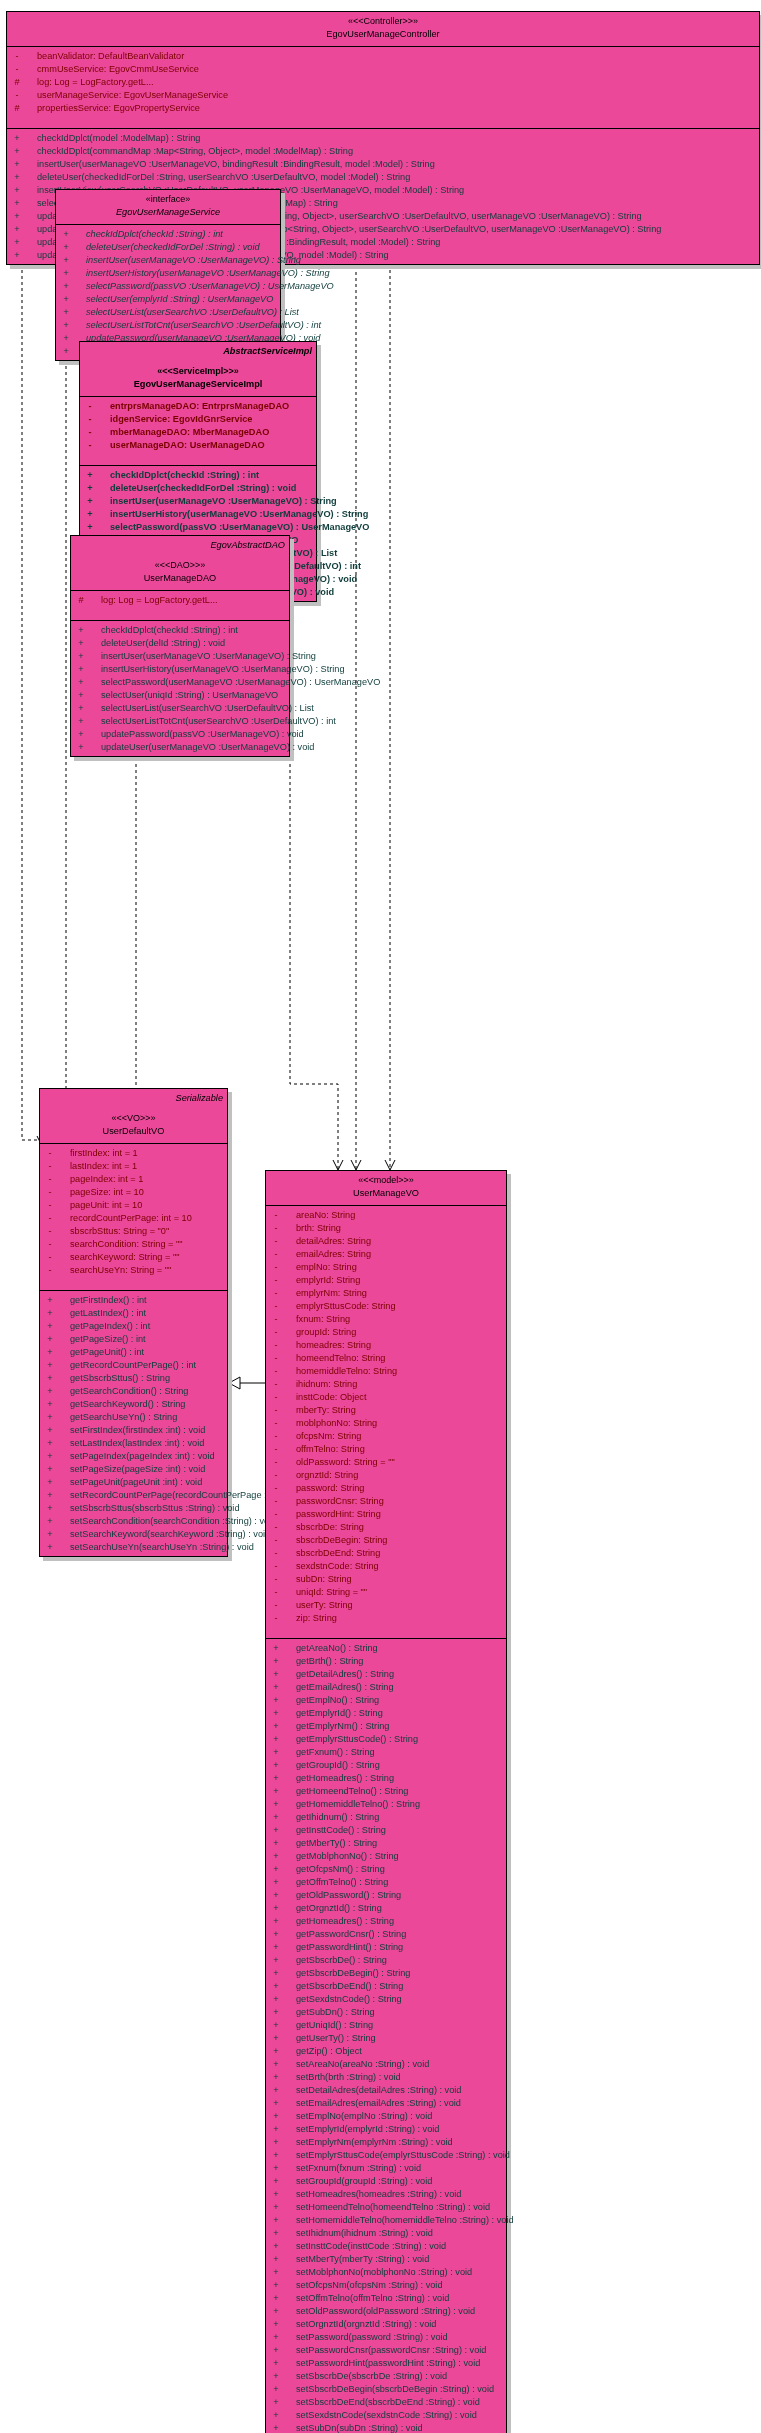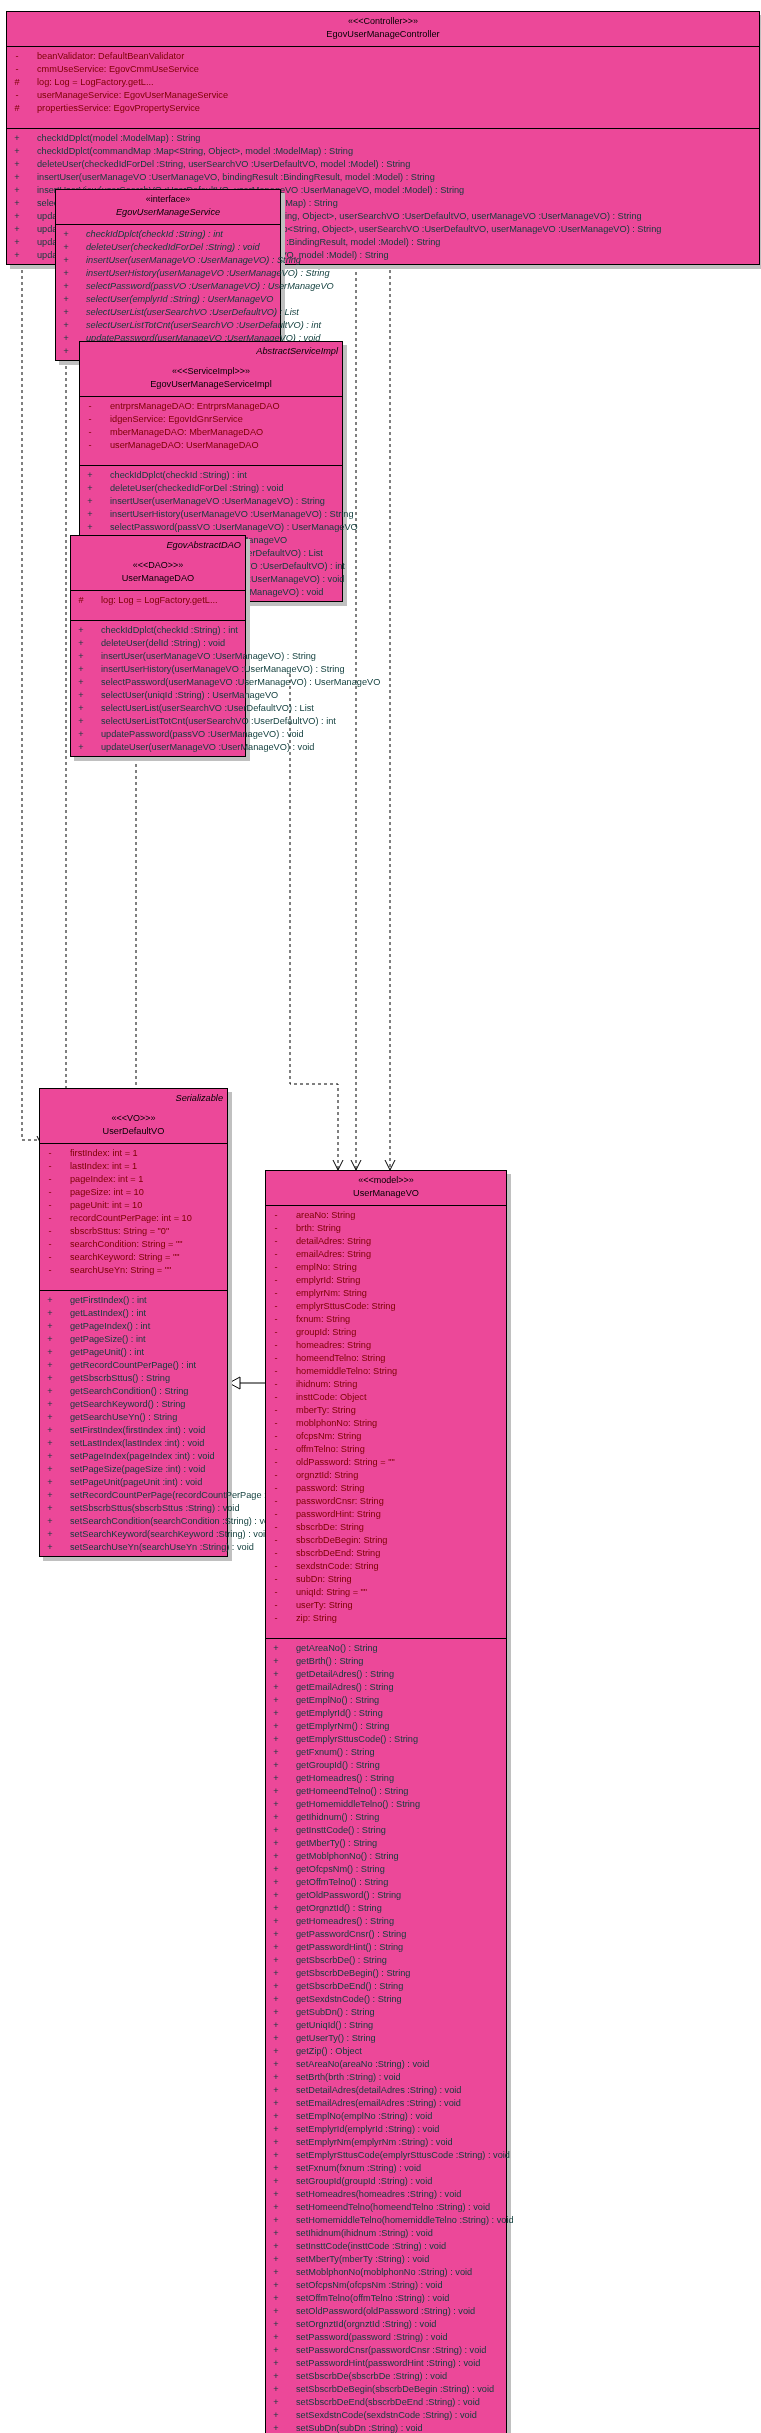--- a/index.html
+++ b/index.html
@@ -70,22 +70,22 @@
   <div class="sec attrs">
       <div class="row attr"><span class="vis">-</span><span class="txt">beanValidator:  DefaultBeanValidator</span></div>
       <div class="row attr"><span class="vis">-</span><span class="txt">cmmUseService:  EgovCmmUseService</span></div>
       <div class="row attr"><span class="vis">#</span><span class="txt">log:  Log = LogFactory.getL...</span></div>
       <div class="row attr"><span class="vis">-</span><span class="txt">userManageService:  EgovUserManageService</span></div>
       <div class="row attr"><span class="vis">#</span><span class="txt">propertiesService:  EgovPropertyService</span></div>
     </div>
   <div class="sec">
       <div class="row op"><span class="vis">+</span><span class="txt">checkIdDplct(model :ModelMap) : String</span></div>
       <div class="row op"><span class="vis">+</span><span class="txt">checkIdDplct(commandMap :Map&lt;String, Object&gt;, model :ModelMap) : String</span></div>
+      <div class="row op"><span class="vis">+</span><span class="txt">insertUser(userManageVO :UserManageVO, bindingResult :BindingResult, model :Model) : String</span></div>
       <div class="row op"><span class="vis">+</span><span class="txt">deleteUser(checkedIdForDel :String, userSearchVO :UserDefaultVO, model :Model) : String</span></div>
-      <div class="row op"><span class="vis">+</span><span class="txt">insertUser(userManageVO :UserManageVO, bindingResult :BindingResult, model :Model) : String</span></div>
       <div class="row op"><span class="vis">+</span><span class="txt">insertUserView(userSearchVO :UserDefaultVO, userManageVO :UserManageVO, model :Model) : String</span></div>
       <div class="row op"><span class="vis">+</span><span class="txt">selectUserList(userSearchVO :UserDefaultVO, model :ModelMap) : String</span></div>
       <div class="row op"><span class="vis">+</span><span class="txt">updatePassword(model :ModelMap, commandMap :Map&lt;String, Object&gt;, userSearchVO :UserDefaultVO, userManageVO :UserManageVO) : String</span></div>
       <div class="row op"><span class="vis">+</span><span class="txt">updatePasswordView(model :ModelMap, commandMap :Map&lt;String, Object&gt;, userSearchVO :UserDefaultVO, userManageVO :UserManageVO) : String</span></div>
       <div class="row op"><span class="vis">+</span><span class="txt">updateUser(userManageVO :UserManageVO, bindingResult :BindingResult, model :Model) : String</span></div>
       <div class="row op"><span class="vis">+</span><span class="txt">updateUserView(uniqId :String, userSearchVO :UserDefaultVO, model :Model) : String</span></div>
     </div>
 </div>
 
 <div class="cls" style="left:55px; top:189px; width:226px;">
@@ -100,21 +100,21 @@
       <div class="row op italic"><span class="vis">+</span><span class="txt">insertUserHistory(userManageVO :UserManageVO) : String</span></div>
       <div class="row op italic"><span class="vis">+</span><span class="txt">selectPassword(passVO :UserManageVO) : UserManageVO</span></div>
       <div class="row op italic"><span class="vis">+</span><span class="txt">selectUser(emplyrId :String) : UserManageVO</span></div>
       <div class="row op italic"><span class="vis">+</span><span class="txt">selectUserList(userSearchVO :UserDefaultVO) : List</span></div>
       <div class="row op italic"><span class="vis">+</span><span class="txt">selectUserListTotCnt(userSearchVO :UserDefaultVO) : int</span></div>
       <div class="row op italic"><span class="vis">+</span><span class="txt">updatePassword(userManageVO :UserManageVO) : void</span></div>
       <div class="row op italic"><span class="vis">+</span><span class="txt">updateUser(userManageVO :UserManageVO) : void</span></div>
     </div>
 </div>
 
-<div class="cls" style="left:79px; top:341px; width:264px;">
+<div class="cls" style="left:79px; top:341px; width:238px;font-weight:bold;">
   <div class="hdr">
     <div class="super">AbstractServiceImpl</div>
     <div class="stereo">«&lt;&lt;ServiceImpl&gt;&gt;»</div>
     <div class="name">EgovUserManageServiceImpl</div>
   </div>
   <div class="sec attrs">
       <div class="row attr"><span class="vis">-</span><span class="txt">entrprsManageDAO:  EntrprsManageDAO</span></div>
       <div class="row attr"><span class="vis">-</span><span class="txt">idgenService:  EgovIdGnrService</span></div>
       <div class="row attr"><span class="vis">-</span><span class="txt">mberManageDAO:  MberManageDAO</span></div>
       <div class="row attr"><span class="vis">-</span><span class="txt">userManageDAO:  UserManageDAO</span></div>
@@ -126,21 +126,21 @@
       <div class="row op"><span class="vis">+</span><span class="txt">insertUserHistory(userManageVO :UserManageVO) : String</span></div>
       <div class="row op"><span class="vis">+</span><span class="txt">selectPassword(passVO :UserManageVO) : UserManageVO</span></div>
       <div class="row op"><span class="vis">+</span><span class="txt">selectUser(uniqId :String) : UserManageVO</span></div>
       <div class="row op"><span class="vis">+</span><span class="txt">selectUserList(userSearchVO :UserDefaultVO) : List</span></div>
       <div class="row op"><span class="vis">+</span><span class="txt">selectUserListTotCnt(userSearchVO :UserDefaultVO) : int</span></div>
       <div class="row op"><span class="vis">+</span><span class="txt">updatePassword(userManageVO :UserManageVO) : void</span></div>
       <div class="row op"><span class="vis">+</span><span class="txt">updateUser(userManageVO :UserManageVO) : void</span></div>
     </div>
 </div>
 
-<div class="cls" style="left:70px; top:535px; width:176px;">
+<div class="cls" style="left:70px; top:535px; width:220px;">
   <div class="hdr">
     <div class="super">EgovAbstractDAO</div>
     <div class="stereo">«&lt;&lt;DAO&gt;&gt;»</div>
     <div class="name">UserManageDAO</div>
   </div>
   <div class="sec attrs">
       <div class="row attr"><span class="vis">#</span><span class="txt">log:  Log = LogFactory.getL...</span></div>
     </div>
   <div class="sec">
       <div class="row op"><span class="vis">+</span><span class="txt">checkIdDplct(checkId :String) : int</span></div>

